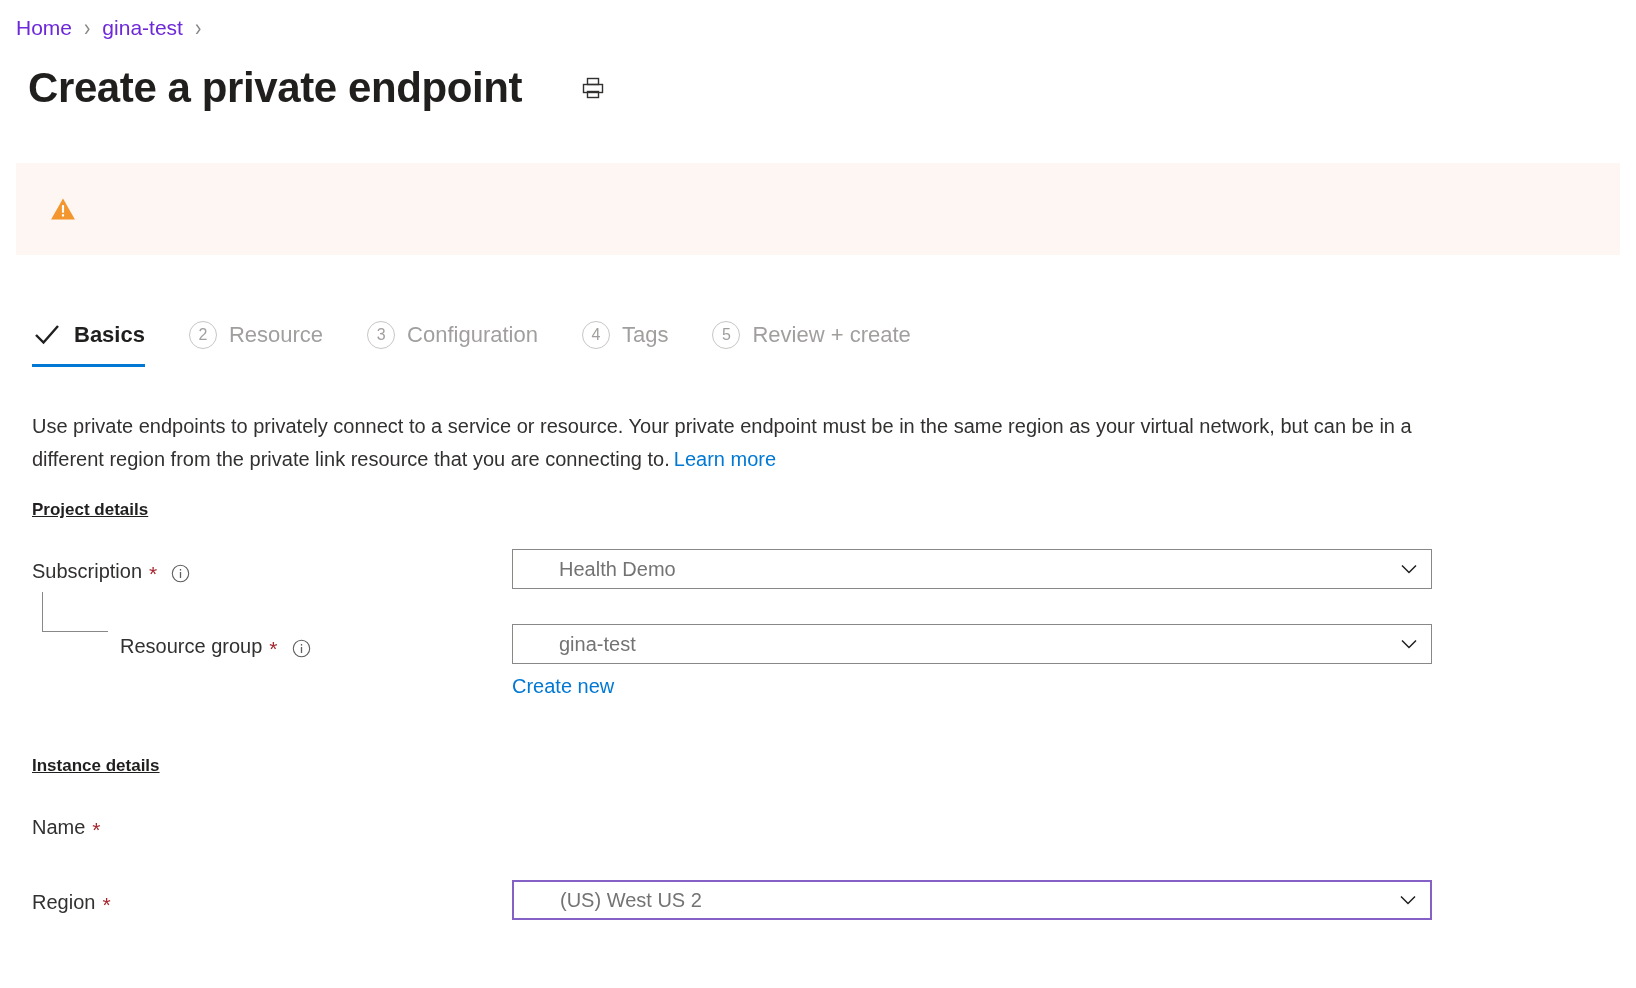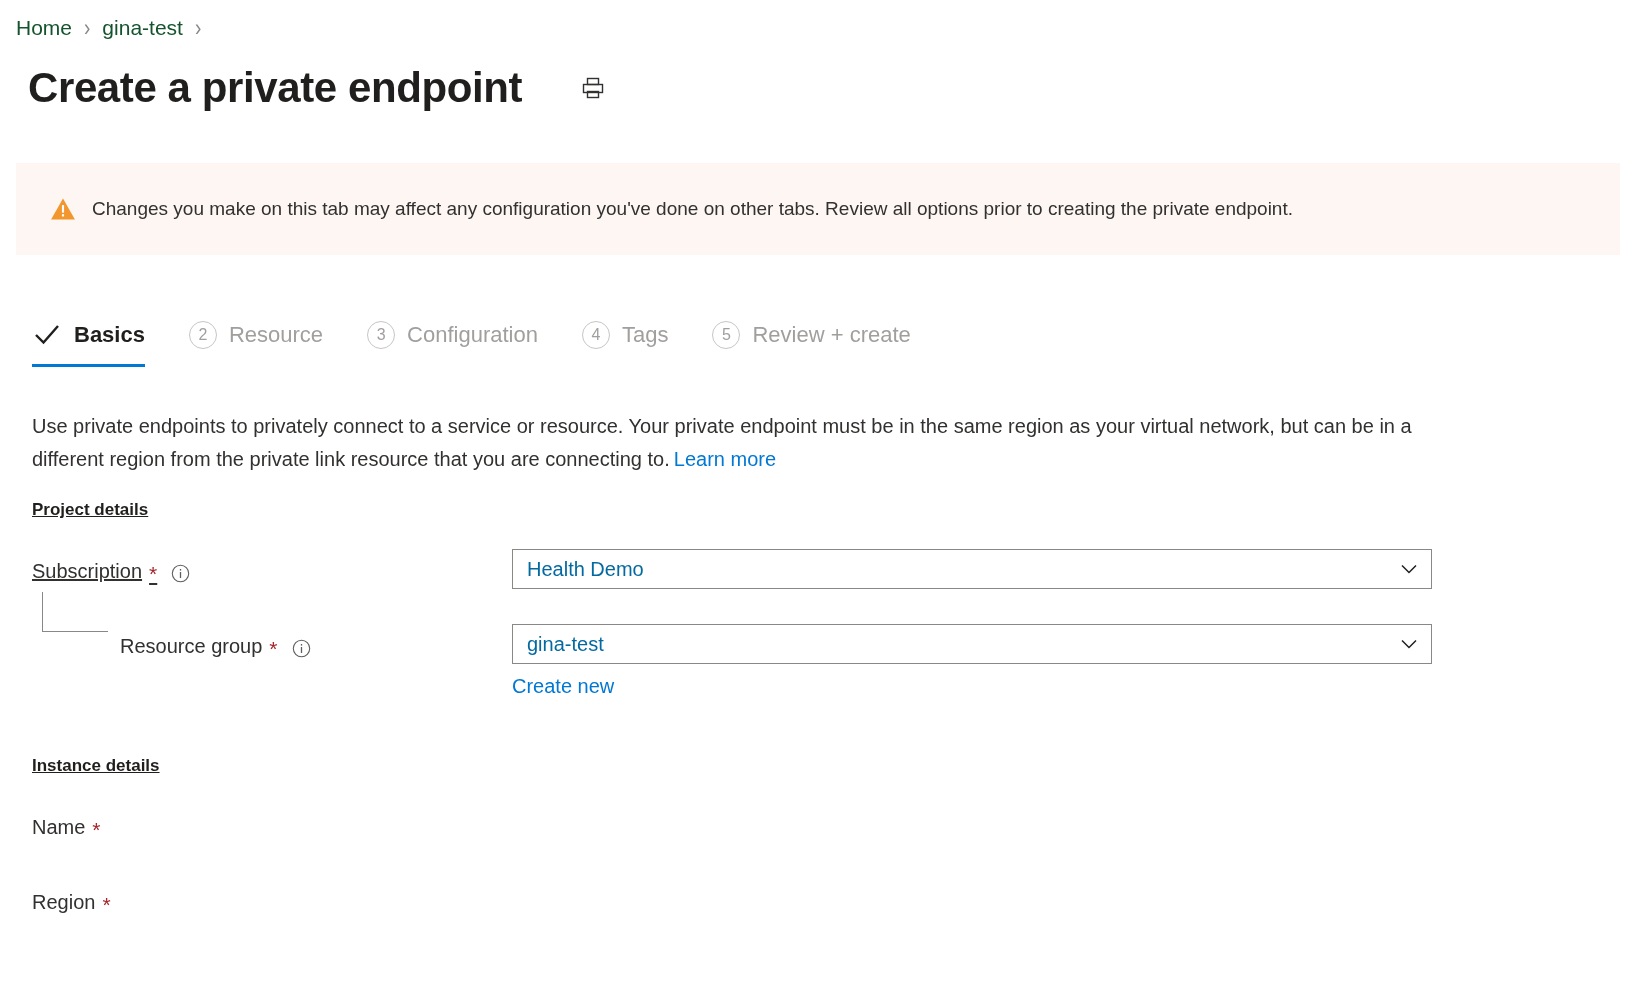--- a/index.html
+++ b/index.html
@@ -25,21 +25,21 @@
   
   .breadcrumb {
     display: flex;
     align-items: center;
     padding: 10px 0 0 16px;
     font-size: 21px;
     line-height: 28px;
     height: 46px;
   }
   .crumb-link {
-    color: #14532d;
+    color: #6d28d9;
     text-decoration: none;
     cursor: pointer;
     white-space: nowrap;
   }
   .crumb-sep {
     color: #8a8886;
     margin: 0 12px;
     font-size: 19px;
     font-weight: 300;
     display: inline-block;
@@ -240,24 +240,25 @@
     padding: 0 12px 0 14px;
     cursor: pointer;
   }
   .control.focused {
     border: 2px solid #8661c5;
   }
   .control-value {
     flex: 1 1 auto;
     font-size: 20px;
     line-height: 28px;
-    color: #0369a1;
+    color: #737373;
     overflow: hidden;
     text-overflow: ellipsis;
     white-space: nowrap;
+    margin-left: 32px;
   }
   .chevron {
     flex: none;
     width: 20px;
     height: 20px;
     margin-left: 8px;
   }
   .valid-check {
     flex: none;
     width: 20px;
@@ -274,21 +275,21 @@
     color: #0078d4;
     text-decoration: none;
     cursor: pointer;
   }
 
   #subscription-control { top: 549px; }
   #resource-group-control { top: 624px; }
   #name-control { top: 805px; }
   #region-control { top: 880px; }
 
-  #subscription-label { left: 32px; top: 557px; text-decoration: underline; }
+  #subscription-label { left: 32px; top: 557px; }
   #resource-group-label { left: 120px; top: 632px; }
   #name-label { left: 32px; top: 813px; }
   #region-label { left: 32px; top: 888px; }
 </style>
 </head>
 <body>
 
 <div class="page">
 
   <nav class="breadcrumb">
@@ -308,21 +309,20 @@
       </svg>
     </button>
   </div>
 
   <div class="warning-banner">
     <svg class="warn-icon" viewBox="0 0 24 24">
       <path d="M12 2.2 L23 21.6 L1 21.6 Z" fill="#f2962d"></path>
       <rect x="11" y="8.4" width="2" height="7" fill="#ffffff"></rect>
       <rect x="11" y="16.8" width="2" height="2.1" fill="#ffffff"></rect>
     </svg>
-    <span class="warn-text">Changes you make on this tab may affect any configuration you've done on other tabs. Review all options prior to creating the private endpoint.</span>
   </div>
 
   <div class="tabs">
 
     <button class="tab active">
       <span class="tab-marker">
         <svg width="30" height="28" viewBox="0 0 30 28">
           <path d="M4 14 L11.5 21.5 L26 5" fill="none" stroke="#201f1e" stroke-width="2.4"></path>
         </svg>
       </span>
@@ -411,14 +411,20 @@
     <span>Name</span>
     <span class="req-star">*</span>
   </div>
 
 
   <div class="field-label" id="region-label">
     <span>Region</span>
     <span class="req-star">*</span>
   </div>
 
+  <div class="control focused" id="region-control">
+    <span class="control-value">(US) West US 2</span>
+    <svg class="chevron" viewBox="0 0 20 20">
+      <path d="M3 6.5 L10 13.5 L17 6.5" fill="none" stroke="#201f1e" stroke-width="1.5"></path>
+    </svg>
+  </div>
 
 </div>
 
 </body></html>

